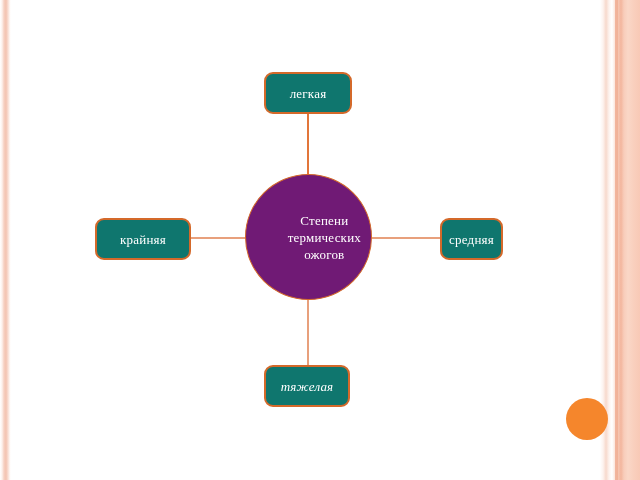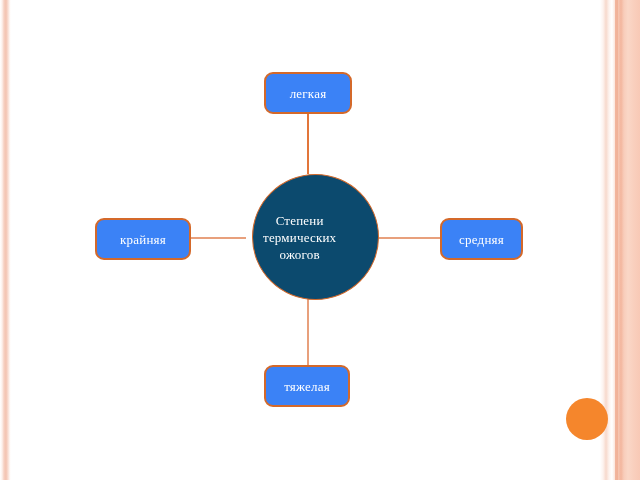--- a/index.html
+++ b/index.html
@@ -103,64 +103,64 @@
   .connector-right {
     left: 371px;
     top: 237px;
     width: 70px;
     height: 2px;
   }
 
   
   .center-node {
     position: absolute;
-    left: 252px;
+    left: 245px;
     top: 174px;
     width: 127px;
     height: 126px;
     border-radius: 50%;
-    background: #0c4a6e;
+    background: #701a75;
     border: 1px solid #d4692a;
     box-sizing: border-box;
     display: flex;
     align-items: center;
-    justify-content: flex-start;
+    justify-content: flex-end;
   }
   .center-node .node-text {
     color: #ffffff;
     font-size: 13px;
     line-height: 17px;
     text-align: center;
     letter-spacing: .2px;
     white-space: pre-line;
     padding: 0 10px;
   }
 
   
   .leaf-node {
     position: absolute;
-    background: #3b82f6;
+    background: #0f766e;
     border: 2px solid #d4692a;
     border-radius: 9px;
     box-sizing: border-box;
     display: flex;
     align-items: center;
     justify-content: center;
   }
   .leaf-node .node-text {
     color: #ffffff;
     font-size: 13px;
     line-height: 15px;
     text-align: center;
     letter-spacing: .2px;
   }
   .leaf-top    { left: 264px; top:  72px; width:  88px; height: 42px; }
   .leaf-left   { left:  95px; top: 218px; width:  96px; height: 42px; }
-  .leaf-right  { left: 440px; top: 218px; width:  83px; height: 42px; }
-  .leaf-bottom { left: 264px; top: 365px; width:  86px; height: 42px; }
+  .leaf-right  { left: 440px; top: 218px; width:  63px; height: 42px; }
+  .leaf-bottom { left: 264px; top: 365px; width:  86px; height: 42px; font-style: italic; }
 </style>
 </head>
 <body>
 
 <div id="slide">
 
   <div class="edge-stripe-left"></div>
   <div class="edge-stripe-right"></div>
   <div class="edge-stripe-right-inner"></div>
 

